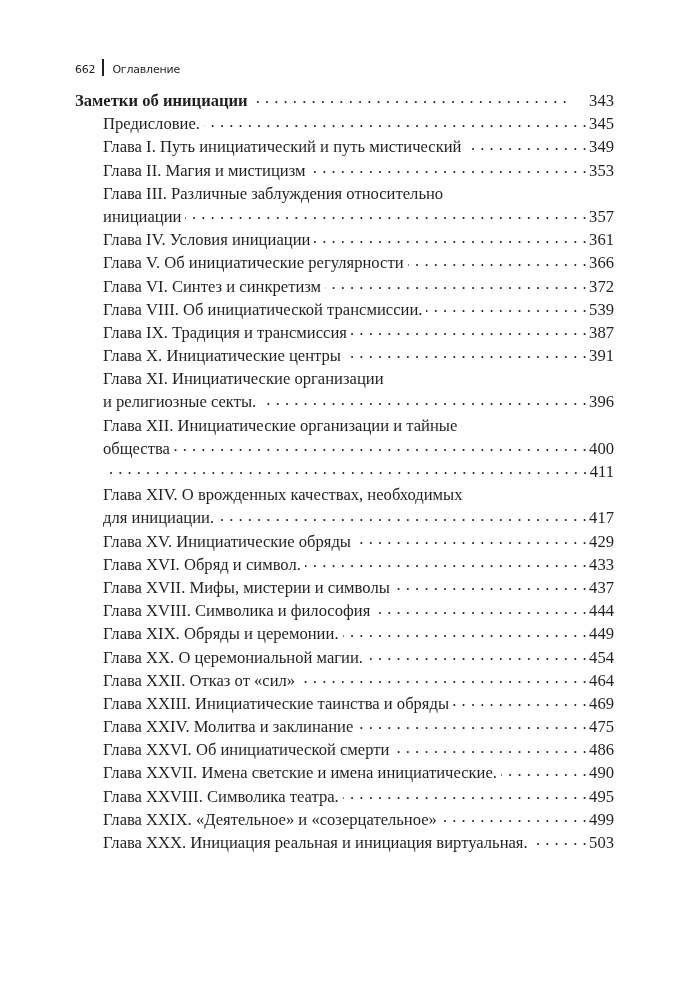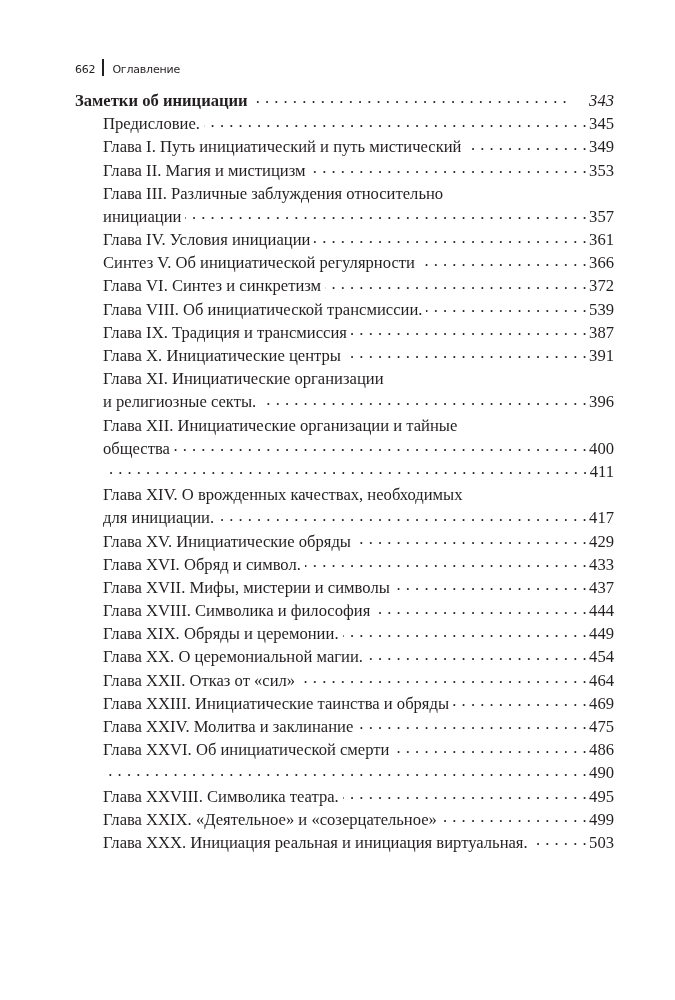--- a/index.html
+++ b/index.html
@@ -36,21 +36,21 @@
       position: absolute;
       left: 75px;
       top: 89px;
       width: 539px;
       font-family: "Liberation Serif", serif;
       font-size: 16.6px;
       line-height: 23.2px;
     }
     .toc-line {
       display: flex;
-      align-items: flex-end;
+      align-items: flex-start;
       white-space: nowrap;
       height: 23.2px;
       overflow: hidden;
     }
     .toc-line.indent {
       padding-left: 28px;
     }
     .toc-line.section .title {
       font-weight: bold;
     }
@@ -74,21 +74,20 @@
       bottom: -4px;
       white-space: nowrap;
       letter-spacing: 0.5px;
     }
     .toc-line .page {
       flex: 0 0 auto;
       text-align: right;
     }
     .toc-line.section .page {
       margin-left: 20px;
-      font-style: italic;
     }
   </style>
 </head>
 <body>
 
 <div class="running-head">
   <span>662</span><span class="sep"></span><span>Оглавление</span>
 </div>
 
 <div class="toc" id="toc">
@@ -119,21 +118,21 @@
       <span class="title">инициации</span>
       <span class="leader"></span>
       <span class="page">357</span>
     </div>
     <div class="toc-line indent">
       <span class="title">Глава IV. Условия инициации</span>
       <span class="leader"></span>
       <span class="page">361</span>
     </div>
     <div class="toc-line indent">
-      <span class="title">Синтез V. Об инициатической регулярности</span>
+      <span class="title">Глава V. Об инициатические регулярности</span>
       <span class="leader"></span>
       <span class="page">366</span>
     </div>
     <div class="toc-line indent">
       <span class="title">Глава VI. Синтез и синкретизм</span>
       <span class="leader"></span>
       <span class="page">372</span>
     </div>
     <div class="toc-line indent">
       <span class="title">Глава VIII. Об инициатической трансмиссии.</span>
@@ -222,20 +221,21 @@
       <span class="title">Глава XXIV. Молитва и заклинание</span>
       <span class="leader"></span>
       <span class="page">475</span>
     </div>
     <div class="toc-line indent">
       <span class="title">Глава XXVI. Об инициатической смерти</span>
       <span class="leader"></span>
       <span class="page">486</span>
     </div>
     <div class="toc-line indent">
+      <span class="title">Глава XXVII. Имена светские и имена инициатические.</span>
       <span class="leader"></span>
       <span class="page">490</span>
     </div>
     <div class="toc-line indent">
       <span class="title">Глава XXVIII. Символика театра.</span>
       <span class="leader"></span>
       <span class="page">495</span>
     </div>
     <div class="toc-line indent">
       <span class="title">Глава XXIX. «Деятельное» и «созерцательное»</span>

